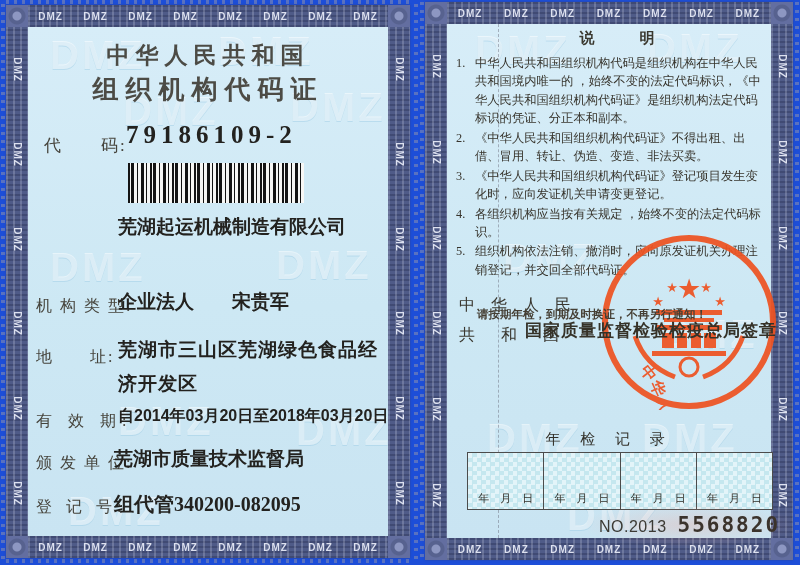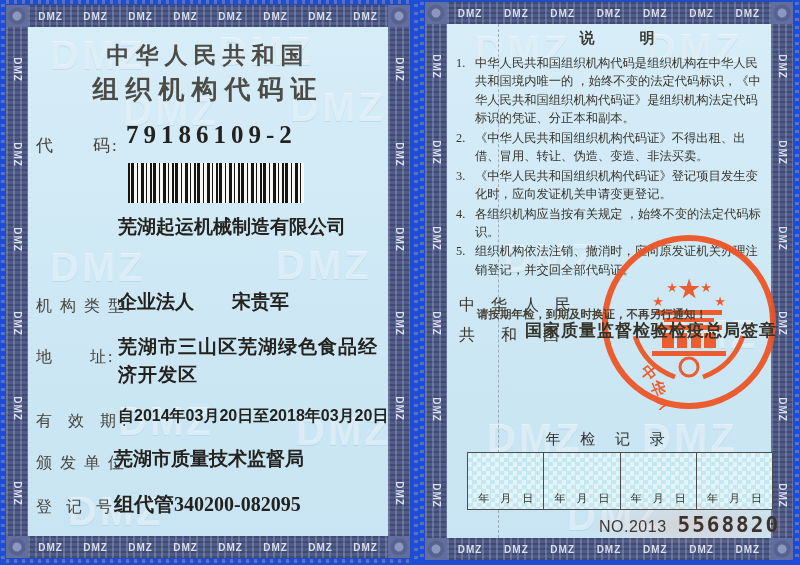--- a/index.html
+++ b/index.html
@@ -41,33 +41,33 @@
 
   
   .title1 { position:absolute; left:0; right:0; top:13px; text-align:center;
             font:bold 23px "Liberation Sans", sans-serif; color:#4c4b45; letter-spacing:6px; }
   .title2 { position:absolute; left:0; right:0; top:45px; text-align:center;
             font:bold 26px "Liberation Sans", sans-serif; color:#4c4b45; letter-spacing:7px; }
 
   .f-label { position:absolute; font:16px "Liberation Serif", serif; color:#46443c; letter-spacing:2px; white-space:nowrap; }
   .f-value { position:absolute; font:bold 19px "Liberation Sans", sans-serif; color:#23221f; white-space:nowrap; }
 
-  .lbl-code   { left:8px;  top:107px; font-size:17px; }
+  .lbl-code   { left:16px;  top:107px; font-size:17px; }
   .val-code   { left:98px; top:94px;  font:bold 25px "Liberation Serif", serif; letter-spacing:5px; }
   .barcode    { position:absolute; left:100px; top:136px; width:176px; height:40px;
                 background:repeating-linear-gradient(90deg,
                   #141414 0 2px, #f7f7f5 2px 3px, #141414 3px 6px, #f7f7f5 6px 9px,
                   #141414 9px 10px, #f7f7f5 10px 13px, #141414 13px 16px, #f7f7f5 16px 18px,
                   #141414 18px 19px, #f7f7f5 19px 22px); }
   .lbl-name   { left:8px;  top:194px; }
   .val-name   { left:90px; top:187px; }
   .lbl-type   { left:8px;  top:269px; }
   .val-type   { left:90px; top:262px; }
   .lbl-addr   { left:8px;  top:320px; }
-  .val-addr   { left:90px; top:306px; width:272px; white-space:normal; line-height:28px; letter-spacing:1px;font-family:Liberation Serif, serif; }
+  .val-addr   { left:90px; top:306px; width:272px; white-space:normal; line-height:34px; letter-spacing:1px;font-family:Liberation Serif, serif; }
   .lbl-valid  { left:8px;  top:384px; letter-spacing:6px; }
   .val-valid  { left:90px; top:379px; font-size:16px; }
   .lbl-issuer { left:8px;  top:426px; }
   .val-issuer { left:86px; top:419px; }
   .lbl-reg    { left:8px;  top:470px; letter-spacing:5px; }
   .val-reg    { left:86px; top:464px; font-family:"Liberation Serif", serif; font-size:20px; }
 
   
   .expl-heading { position:absolute; left:0; right:0; top:5px; text-align:center;
                   font:bold 15px "Liberation Sans", sans-serif; color:#3a382f;margin-left:16px; }

